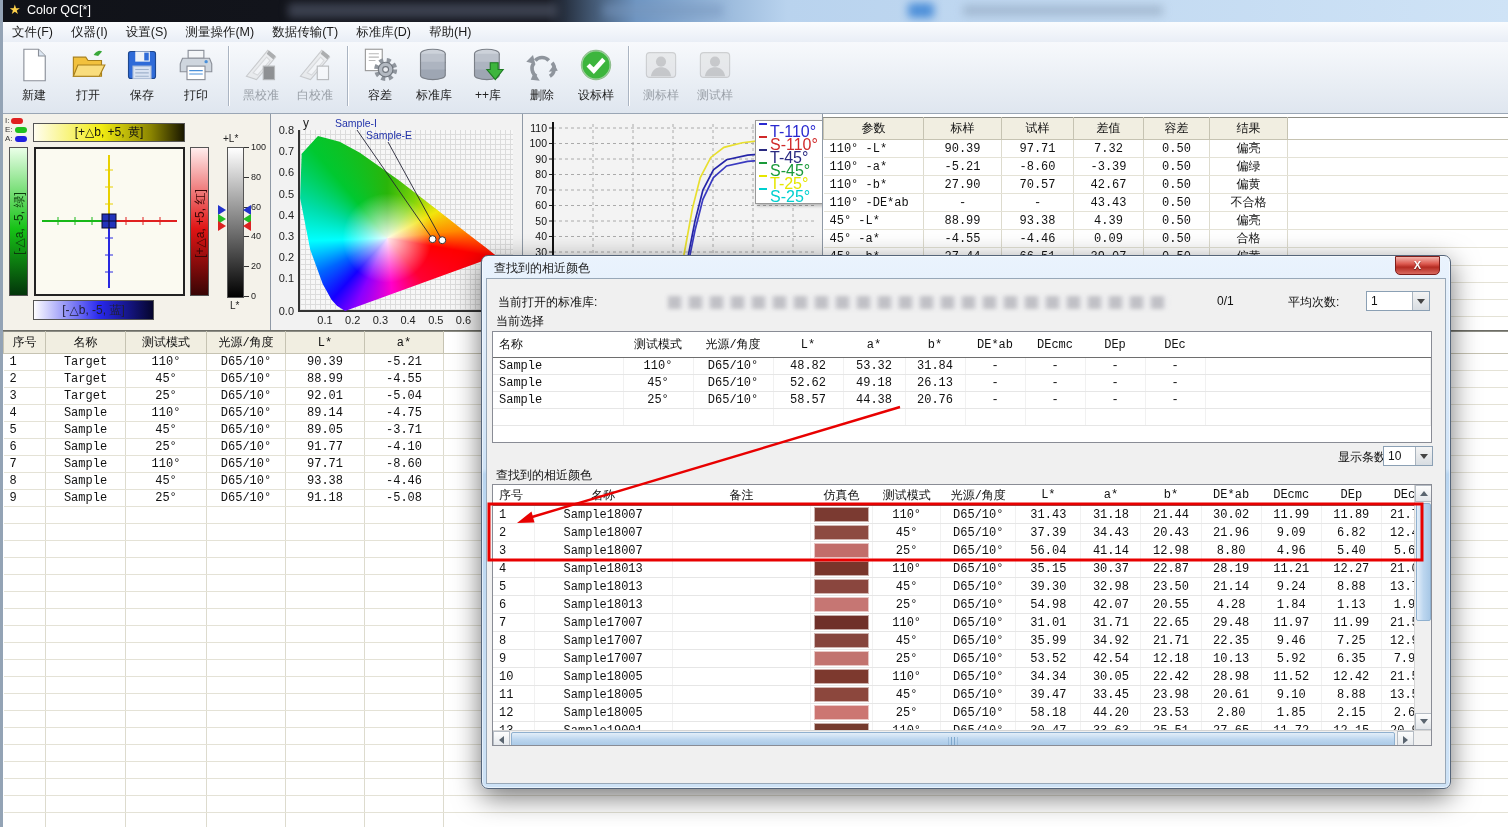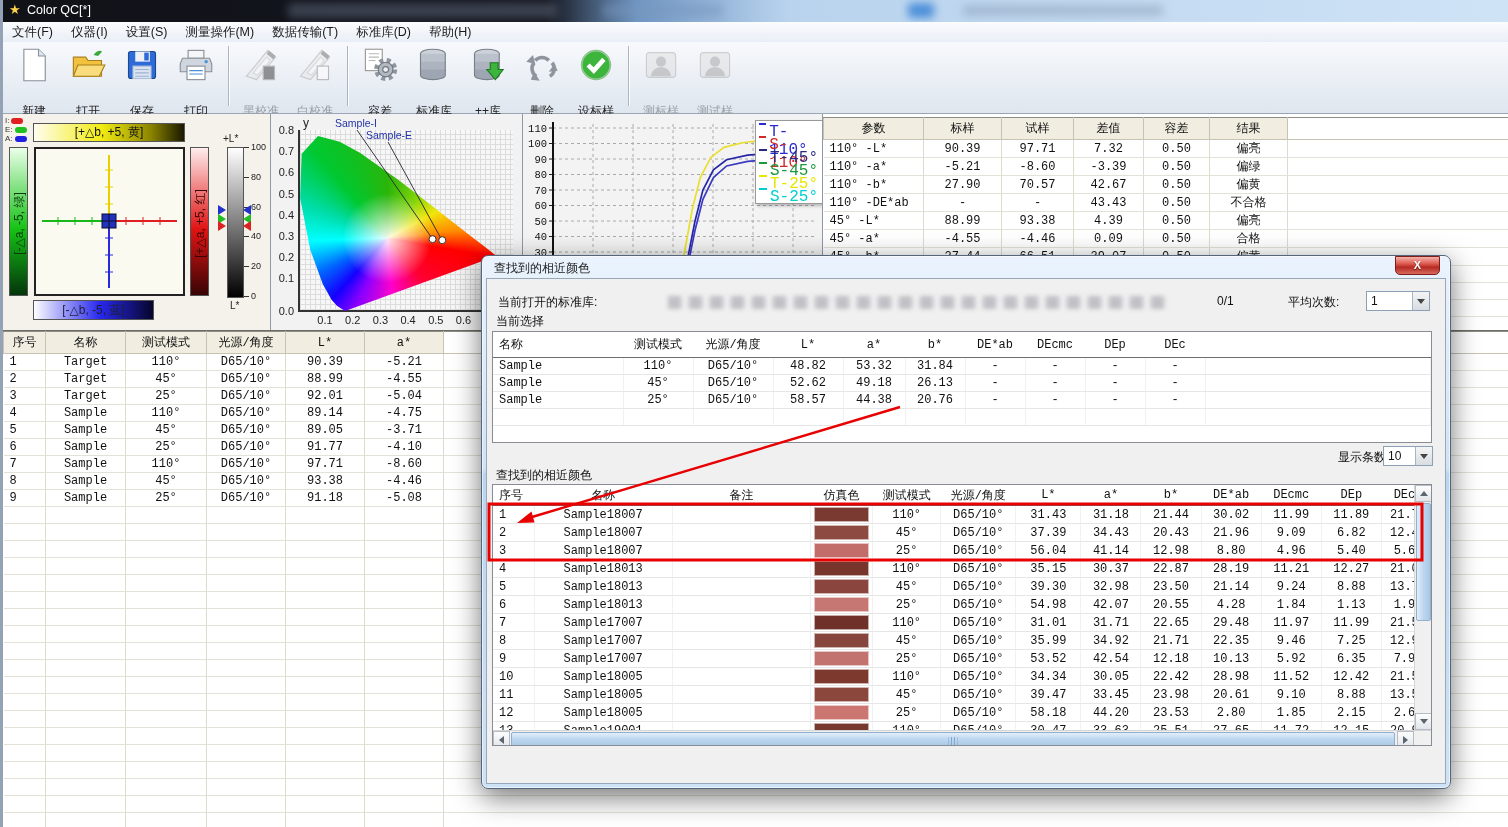--- a/index.html
+++ b/index.html
@@ -15,30 +15,30 @@
   
   .menubar{position:absolute;left:0;top:22px;width:100%;height:20px;
     background:linear-gradient(#fafcfe,#e9eef6);border-bottom:1px solid #c8d0dc;display:flex;align-items:center;}
   .menu-item{padding:2px 9px;color:#1a1a1a;font-size:12.5px;cursor:default;}
   
   .toolbar{position:absolute;left:0;top:42px;width:100%;height:72px;
     background:linear-gradient(#f7f9fc,#dfe6ef);border-bottom:1px solid #9aa6b5;display:flex;align-items:flex-start;padding-left:4px;box-sizing:border-box;}
   .tb-btn{width:54px;height:66px;margin-top:2px;display:flex;flex-direction:column;align-items:center;justify-content:flex-start;border-radius:3px;}
   .tb-btn .ic{width:36px;height:38px;margin-top:3px;}
   .tb-btn .ic svg{width:36px;height:36px;}
-  .tb-btn .lbl{font-size:12px;color:#222;margin-top:18px;white-space:nowrap;}
+  .tb-btn .lbl{font-size:12px;color:#222;margin-top:2px;white-space:nowrap;}
   .tb-btn.disabled .ic{filter:grayscale(1) opacity(.45);}
   .tb-btn.disabled .lbl{color:#9aa0a8;}
   .tb-sep{width:1px;height:60px;background:#aab4c2;margin:4px 5px 0 5px;box-shadow:1px 0 0 #fff;}
   
   .strip{position:absolute;left:0;top:114px;width:100%;height:216px;background:#f0f0f0;}
   .panel{position:absolute;top:0;height:216px;box-sizing:border-box;border-right:1px solid #8f99a6;}
   #p-colordiff{left:0;width:268px;background:#f4f2ea;}
   #p-cie{left:268px;width:252px;background:#f2f2f2;}
-  #p-spectral{left:520px;width:300px;background:#f3f3f3;overflow:hidden;font-family:Liberation Mono, monospace;}
+  #p-spectral{left:520px;width:300px;background:#f3f3f3;overflow:hidden;}
   #p-param{left:820px;width:688px;background:#fff;border-right:none;}
   
   .gradbar{position:absolute;border:1px solid #555;box-sizing:border-box;}
   .gb-top{left:30px;top:9px;width:152px;height:19px;background:linear-gradient(90deg,#fffdf0,#f2ec12 45%,#8a8400 78%,#191700);
           color:#111;text-align:center;line-height:17px;font-size:12px;}
   .gb-left{left:6px;top:33px;width:19px;height:149px;background:linear-gradient(#eaffe8,#16c216 55%,#03350a);}
   .gb-right{left:187px;top:33px;width:19px;height:149px;background:linear-gradient(#ffeded,#e01414 55%,#380404);}
   .gb-bottom{left:30px;top:186px;width:121px;height:20px;background:linear-gradient(90deg,#fdfdff,#2828ee 55%,#05052c);
           color:#202038;text-align:center;line-height:18px;font-size:12px;}
   .vlabel{position:absolute;width:150px;text-align:center;transform:rotate(-90deg);font-size:12px;}

